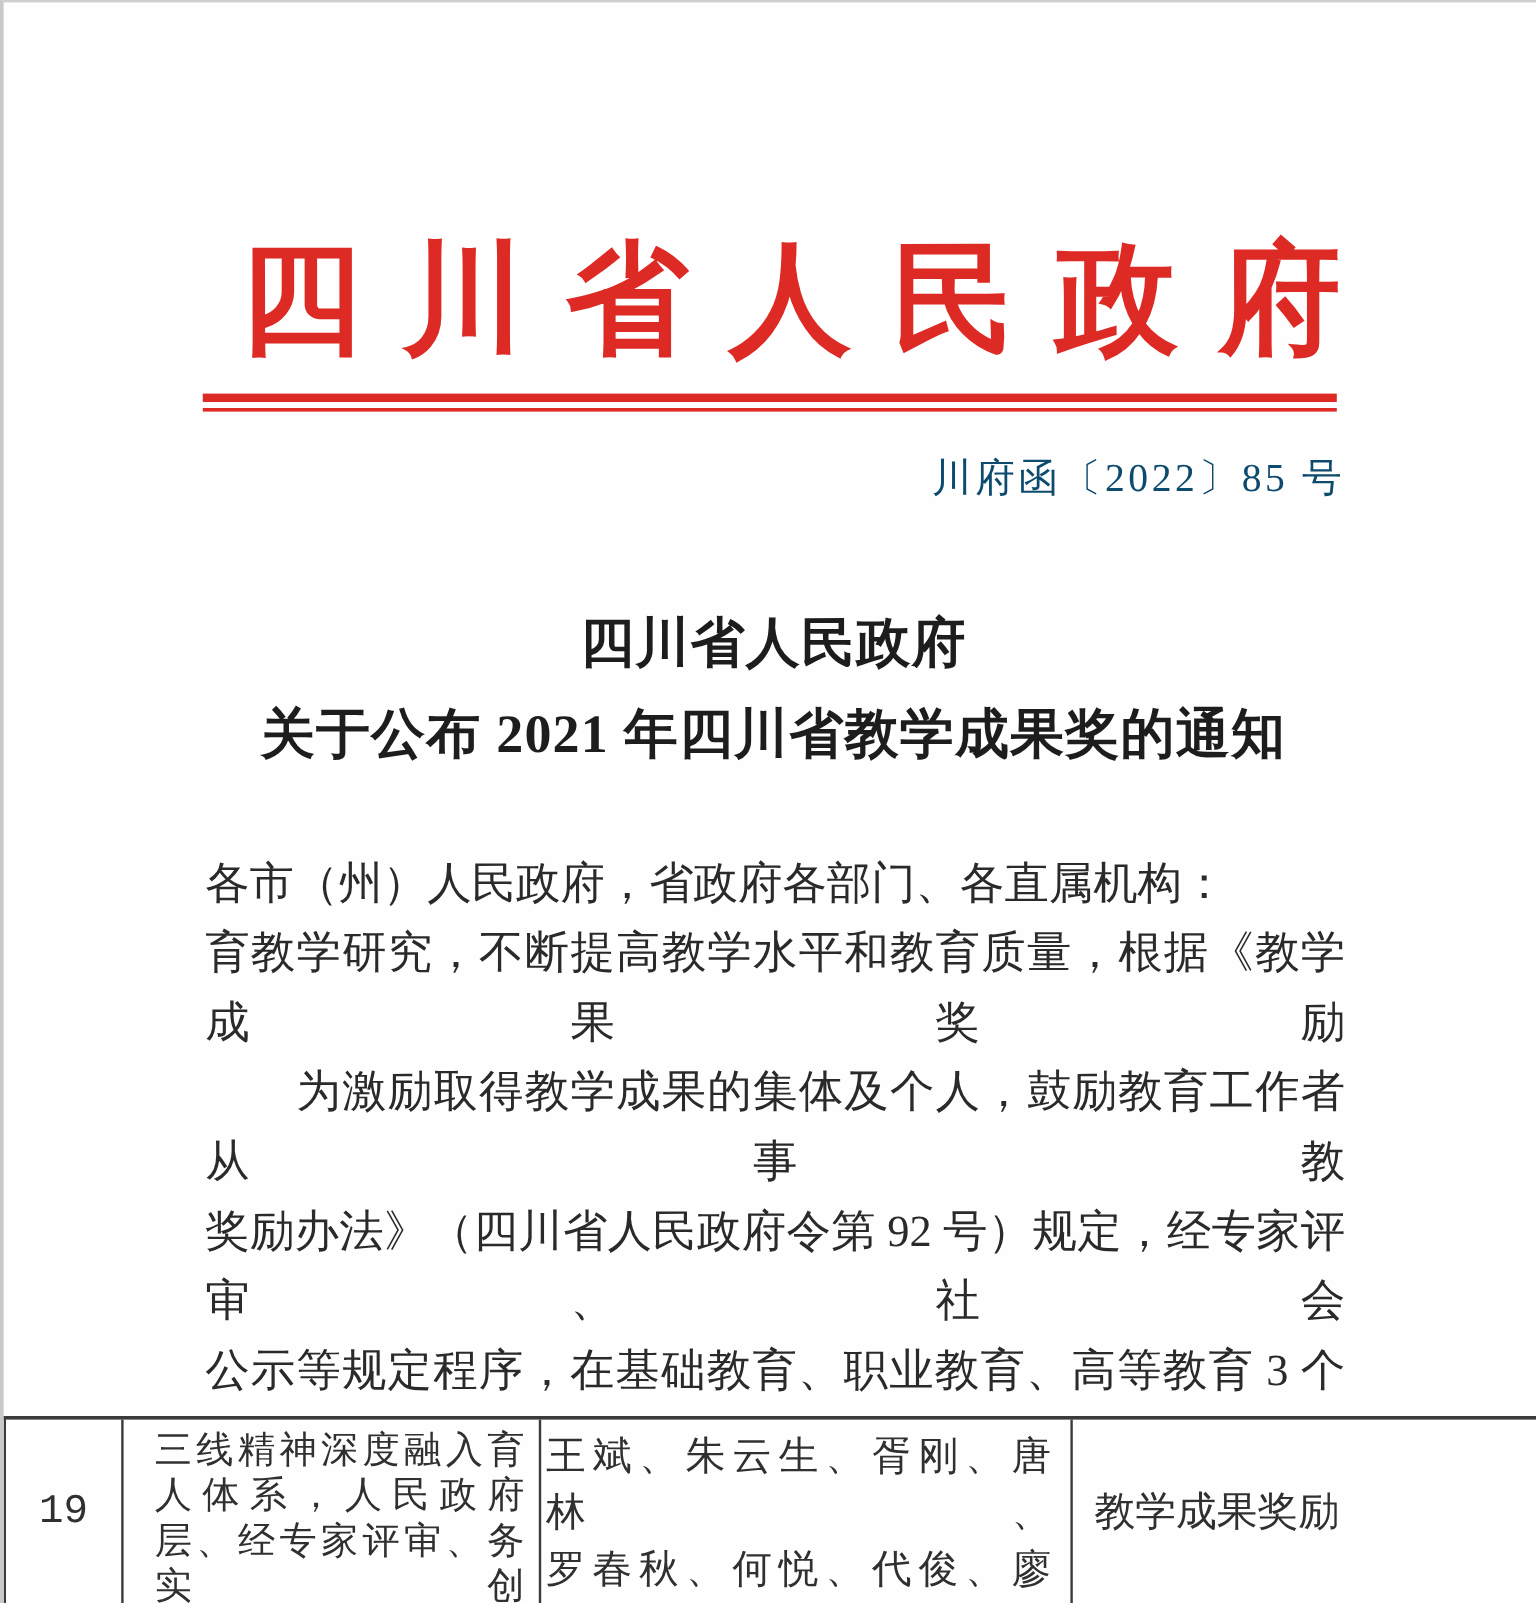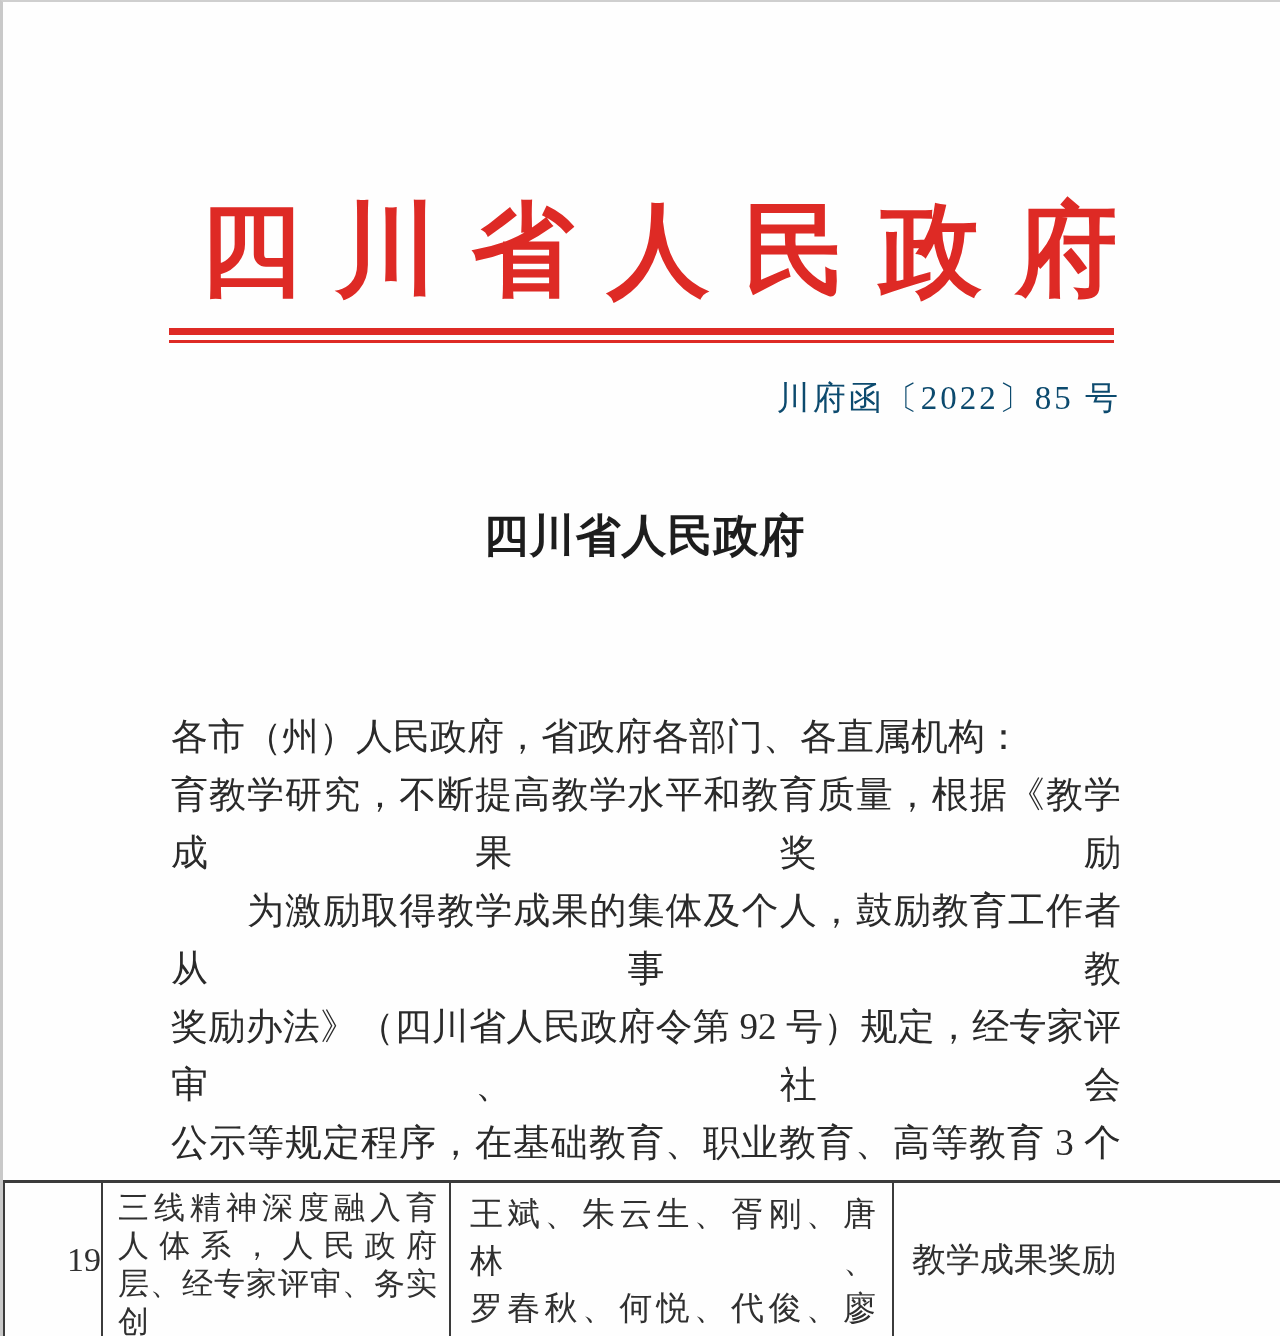--- a/index.html
+++ b/index.html
@@ -70,39 +70,40 @@
     border-left: 2px solid #3b3b3b;
     box-sizing: content-box;
     display: flex;
     color: #303030;
     background: #fefefe;
   }
   .col { box-sizing: border-box; }
   .col-index {
     width: 98px;
     border-right: 2px solid #3b3b3b;
-    display: flex; align-items: center; justify-content: flex-end;
+    display: flex; align-items: center; justify-content: center;
     font-size: 34px;
+    font-family: Liberation Mono, monospace;
   }
   .col-achievement {
     width: 348px;
     border-right: 2px solid #3b3b3b;
-    padding: 6px 12px 0 15px;
+    padding: 6px 12px 0 26px;
     font-size: 31px;
     line-height: 38px;
   }
   .col-achievement .cline.j, .col-awardees .cline.j {
     text-align: justify;
     text-align-last: justify;
     text-justify: inter-character;
   }
   .col-awardees {
     width: 443px;
     border-right: 2px solid #3b3b3b;
-    padding: 8px 16px 0 19px;
+    padding: 8px 16px 0 4px;
     font-size: 33px;
     line-height: 47px;
   }
   .col-institution {
     flex: 1;
     display: flex; align-items: center;
     padding-left: 18px;
     font-size: 34px;
   }
 </style>
@@ -115,20 +116,21 @@
 
   <div class="red-rule">
     <div class="thick"></div>
     <div class="thin"></div>
   </div>
 
   <div class="doc-number">川府函〔2022〕85 号</div>
 
   <div class="doc-title">
     <div>四川省人民政府</div>
+    <div>关于公布 2021 年四川省教学成果奖的通知</div>
   </div>
 
   <div class="body-text">
     <div class="line">各市（州）人民政府，省政府各部门、各直属机构：</div>
     <div class="line j">育教学研究，不断提高教学水平和教育质量，根据《教学成果奖励</div>
     <div class="line j">　　为激励取得教学成果的集体及个人，鼓励教育工作者从事教</div>
     <div class="line j">奖励办法》（四川省人民政府令第 92 号）规定，经专家评审、社会</div>
     <div class="line j">公示等规定程序，在基础教育、职业教育、高等教育 3 个领域共评</div>
 
   </div>

